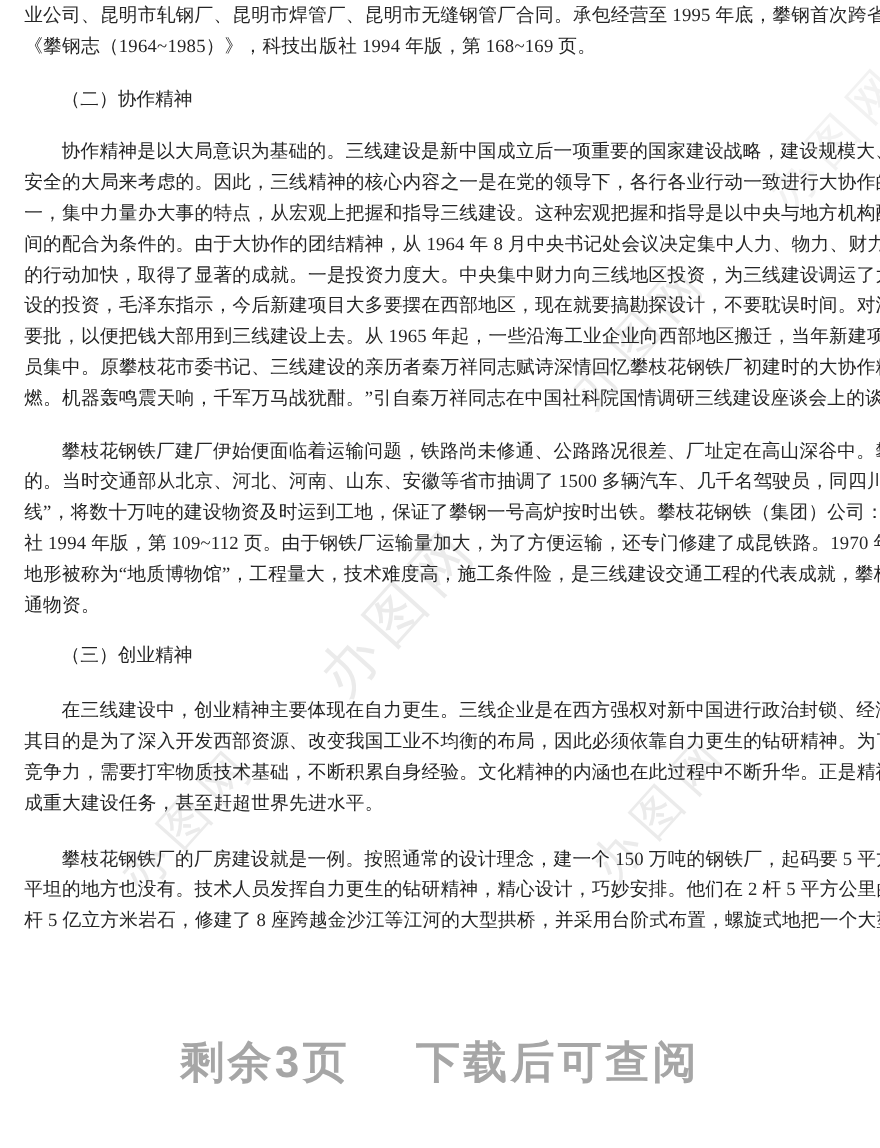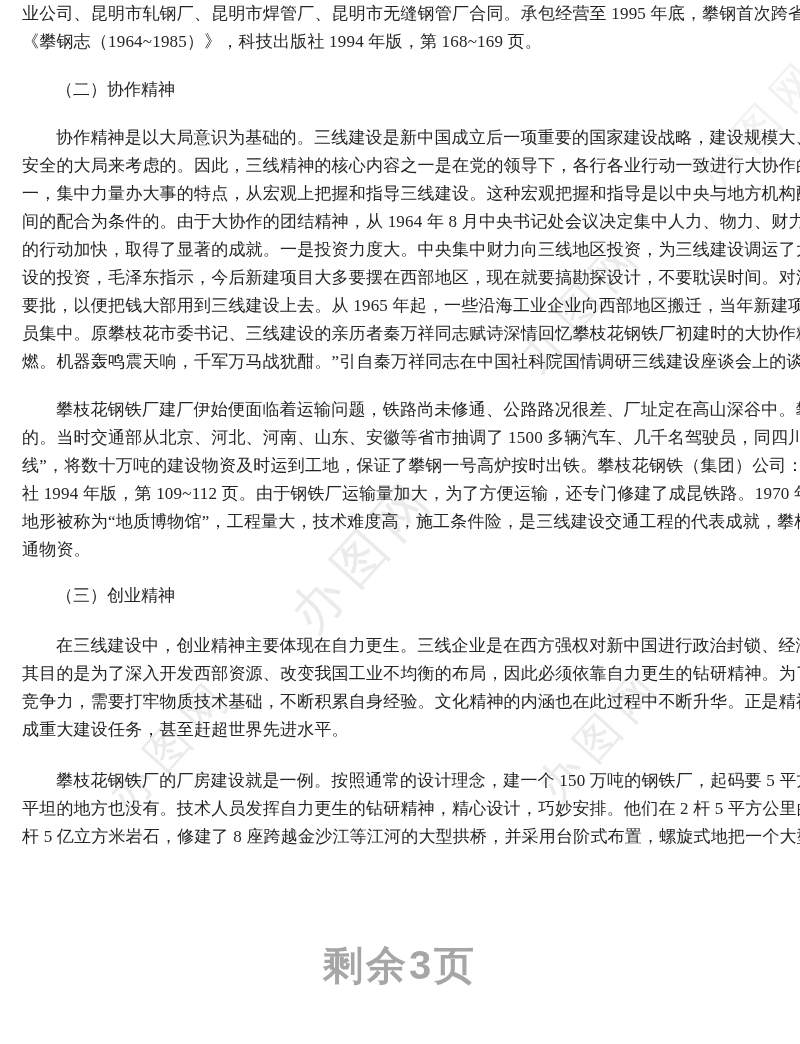--- a/index.html
+++ b/index.html
@@ -129,15 +129,16 @@
     <div class="mt-para5">
       <div class="line indent">攀枝花钢铁厂的厂房建设就是一例。按照通常的设计理念，建一个 150 万吨的钢铁厂，起码要 5 平方公里的</div>
       <div class="line">平坦的地方也没有。技术人员发挥自力更生的钻研精神，精心设计，巧妙安排。他们在 2 杆 5 平方公里的弄弄</div>
       <div class="line">杆 5 亿立方米岩石，修建了 8 座跨越金沙江等江河的大型拱桥，并采用台阶式布置，螺旋式地把一个大型钢铁厂</div>
     </div>
 
   </div>
 
   <div class="banner">
     <span>剩余3页</span>
+    <span>下载后可查阅</span>
   </div>
 
 </div>
 
 </body></html>

